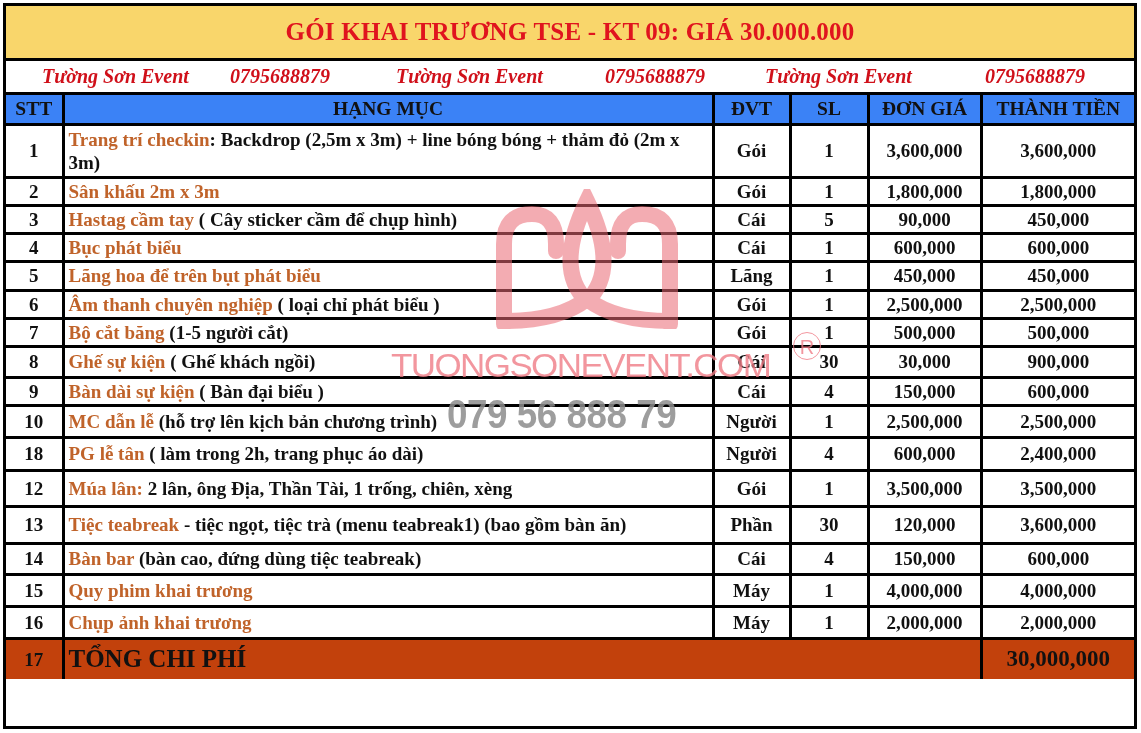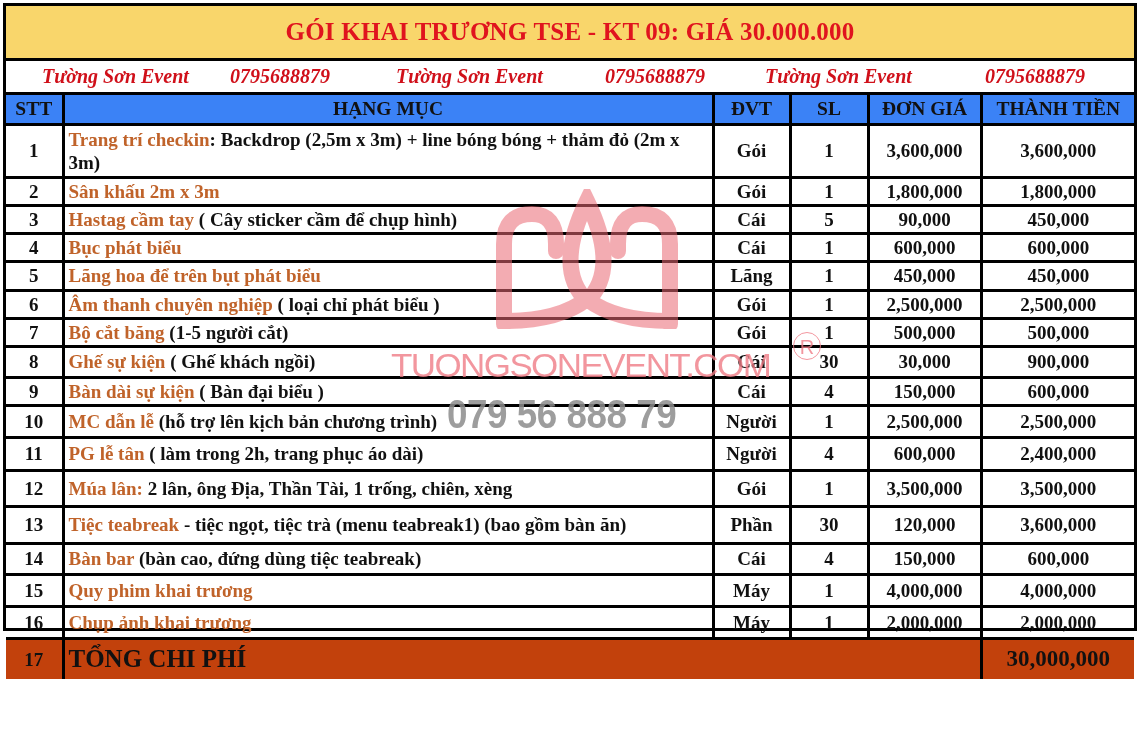--- a/index.html
+++ b/index.html
@@ -12,21 +12,21 @@
       height: 733px;
       position: relative;
       overflow: hidden;
       font-family: "Liberation Serif", "DejaVu Serif", serif;
     }
     .sheet {
       position: absolute;
       left: 3px;
       top: 3px;
       width: 1134px;
-      height: 628px;
+      height: 726px;
       border: 3px solid #000;
       box-sizing: border-box;
       background: #fff;
     }
     .title-row {
       position: absolute;
       left: 0; top: 0; right: 0;
       height: 52px;
       background: #f9d66b;
       border-bottom: 3px solid #000;
@@ -268,21 +268,21 @@
       </tr>
         <tr style="height: 32px;">
         <td class="stt">10</td>
         <td class="desc"><span class="hl">MC dẫn lễ</span><span> (hỗ trợ lên kịch bản chương trình)</span></td>
         <td class="unit">Người</td>
         <td class="qty">1</td>
         <td class="price">2,500,000</td>
         <td class="total">2,500,000</td>
       </tr>
         <tr style="height: 33px;">
-        <td class="stt">11</td>
+        <td class="stt">18</td>
         <td class="desc"><span class="hl">PG lễ tân</span><span> ( làm trong 2h, trang phục áo dài)</span></td>
         <td class="unit">Người</td>
         <td class="qty">4</td>
         <td class="price">600,000</td>
         <td class="total">2,400,000</td>
       </tr>
         <tr style="height: 36px;">
         <td class="stt">12</td>
         <td class="desc"><span class="hl">Múa lân:</span><span> 2 lân, ông Địa, Thần Tài, 1 trống, chiên, xèng</span></td>
         <td class="unit">Gói</td>

